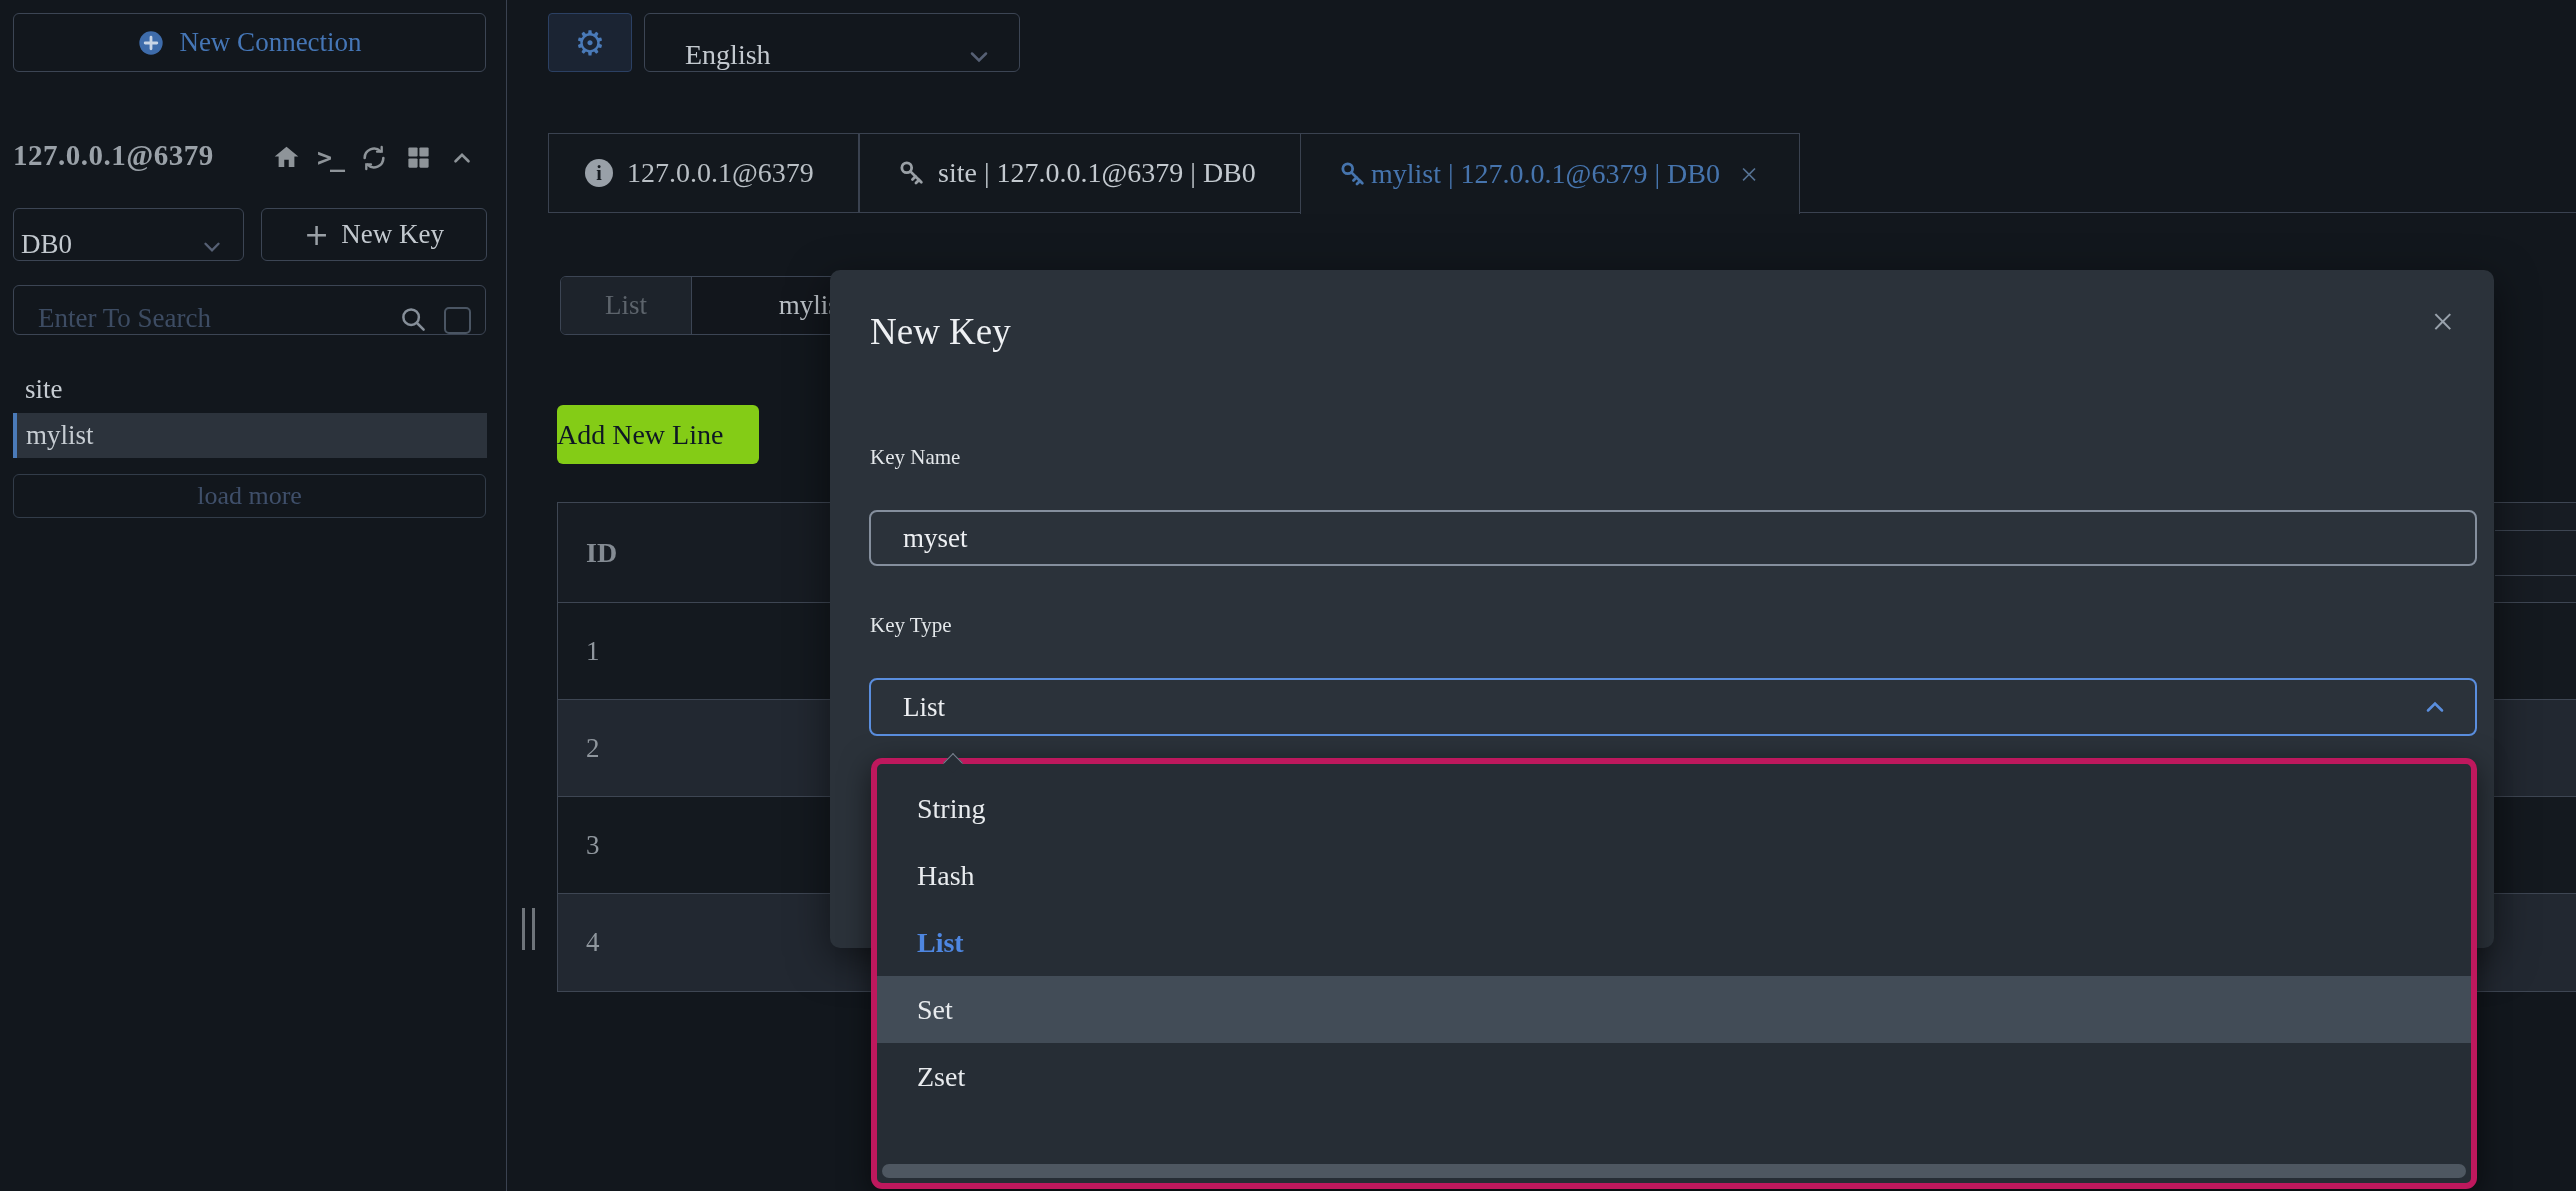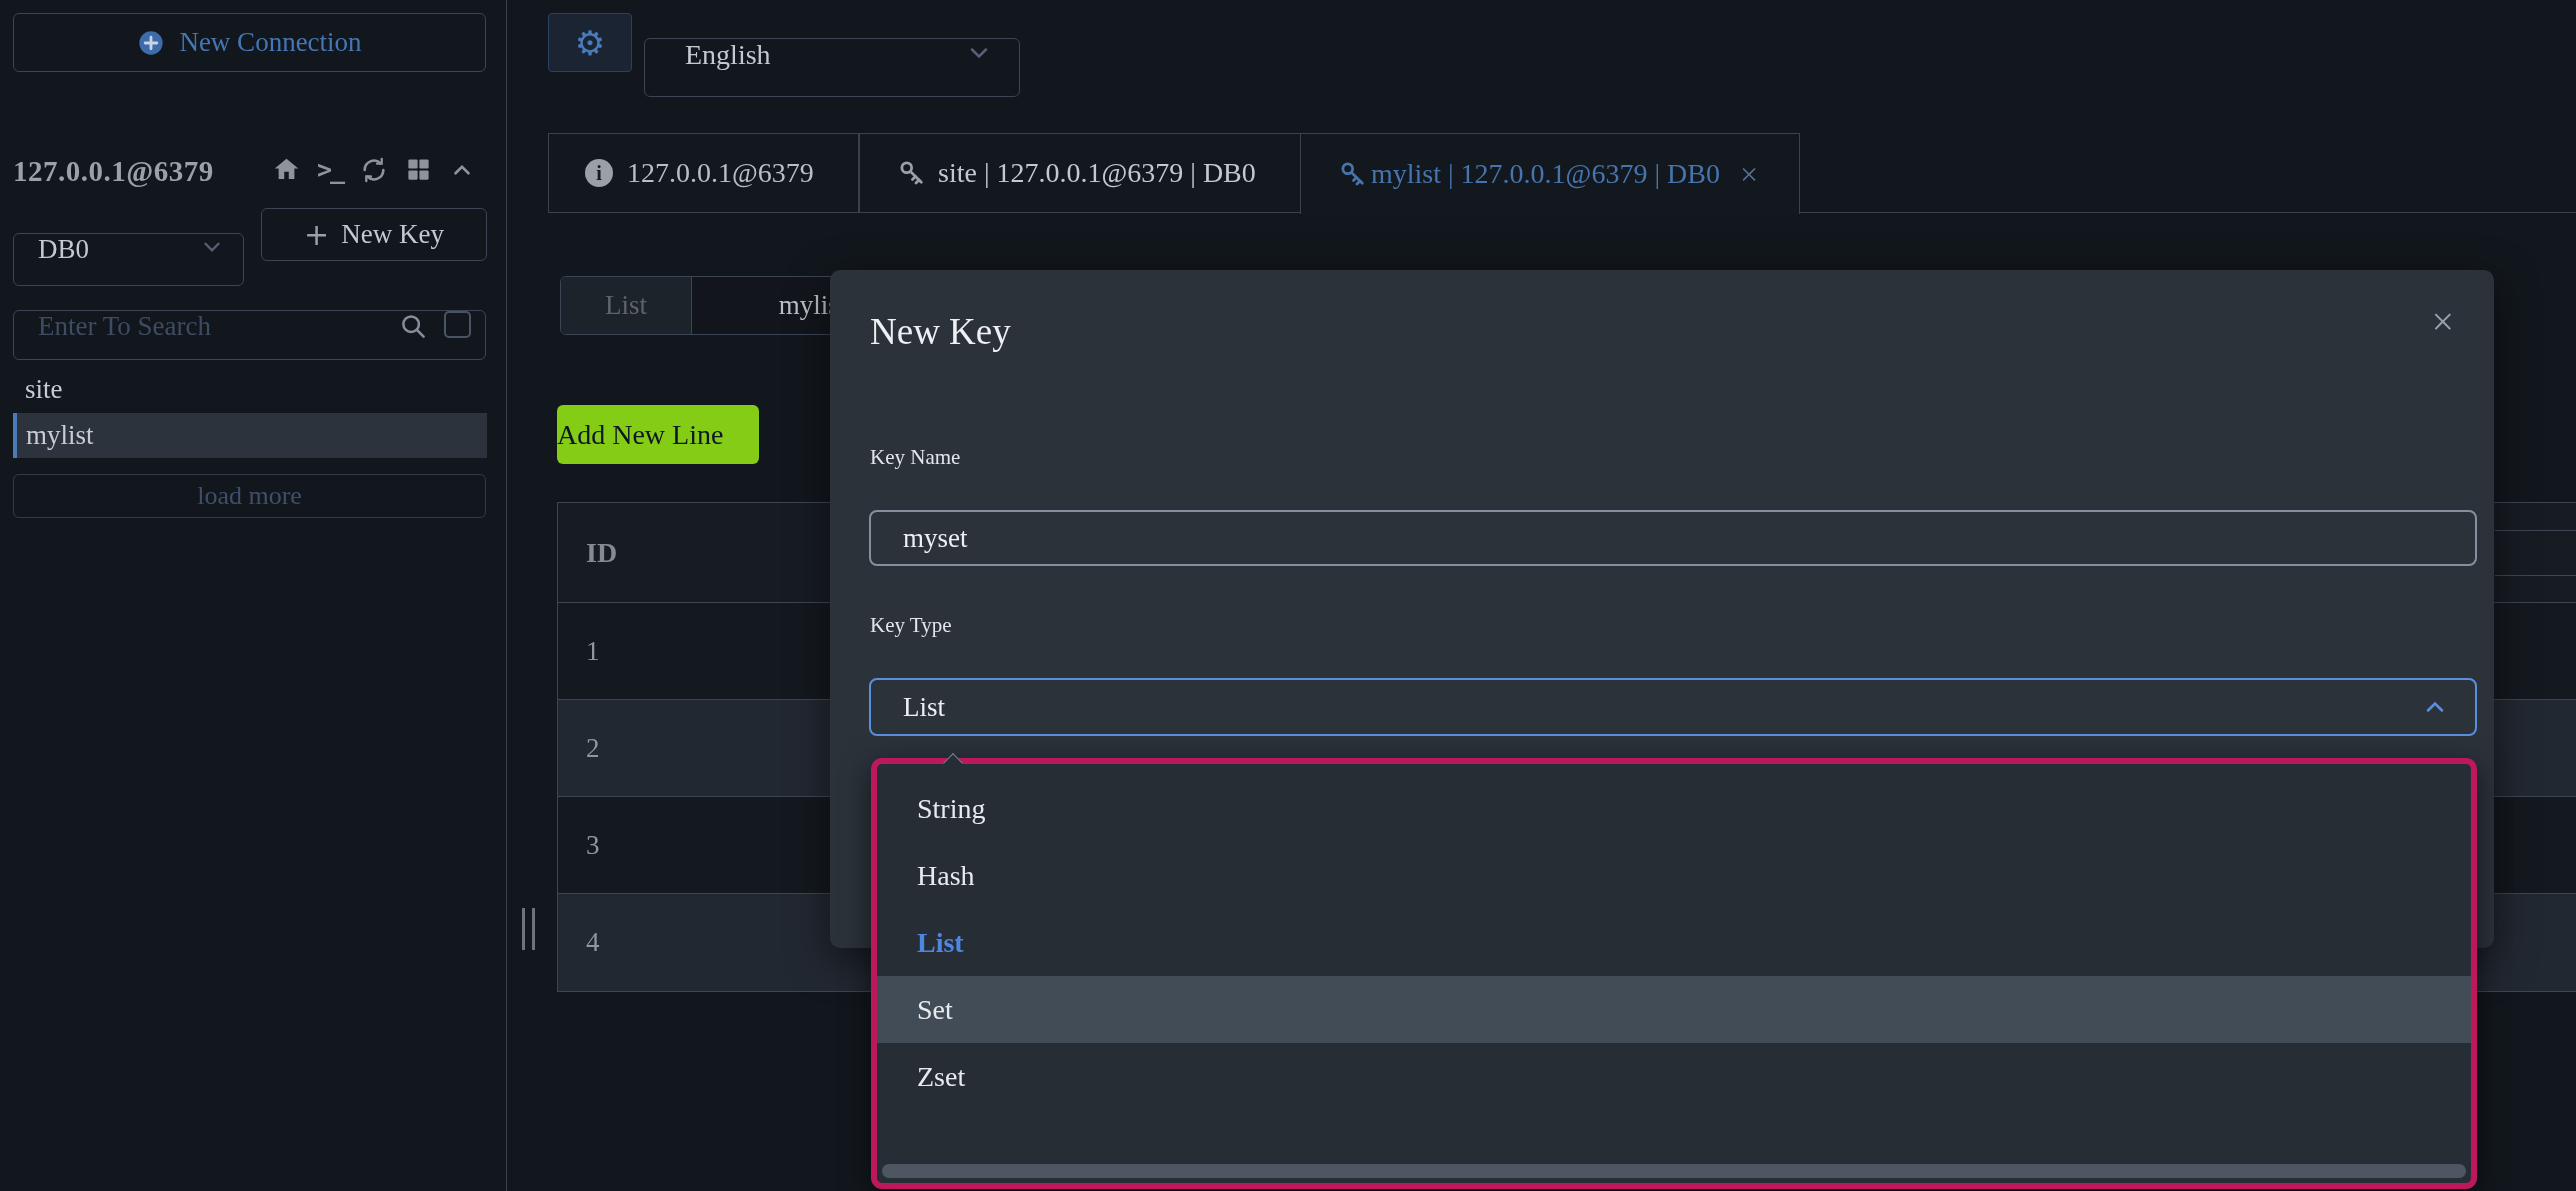--- a/index.html
+++ b/index.html
@@ -4,35 +4,35 @@
 <style>
   * { margin:0; padding:0; box-sizing:border-box; }
   html,body { background:#0d1116; }
   #app {
     position:relative; width:2576px; height:1192px;
     background:#12171d; overflow:hidden;
     font-family:"Liberation Serif","DejaVu Serif",serif;
     color:#c3c9cf;
   }
   .abs { position:absolute; }
-  .flexc { display:flex; align-items:flex-start;margin-top:25px; }
+  .flexc { display:flex; align-items:flex-end; }
 
   
   .new-conn-btn { left:13px; top:13px; width:473px; height:59px;
     border:1px solid #3c4554; border-radius:6px;
     display:flex; align-items:center; justify-content:center; gap:14px;
     color:#4576b6; font-size:27px; cursor:pointer; }
   .conn-row { left:13px; top:130px; width:474px; height:42px; }
   .conn-name { font-weight:bold; font-size:29px; color:#9aa1a8; letter-spacing:0.5px; }
   .conn-icons { margin-left:auto; display:flex; align-items:center; gap:17px; padding-right:12px; }
   .conn-icons .ic { display:flex; align-items:center; cursor:pointer; }
   .term-glyph { font-family:"DejaVu Sans Mono",monospace; font-size:25px; font-weight:bold; color:#8e9499; letter-spacing:-2px; }
 
   .db-select { left:13px; top:208px; width:231px; height:53px;
-    border:1px solid #3c4554; border-radius:6px; padding:0 18px 0 24px;
+    border:1px solid #3c4554; border-radius:6px; padding:0 18px 0 7px;
     font-size:27px; color:#c3c9cf; cursor:pointer; }
   .new-key-btn { left:261px; top:208px; width:226px; height:53px;
     border:1px solid #3c4554; border-radius:6px;
     display:flex; align-items:center; justify-content:center; gap:12px;
     font-size:27px; color:#c3c9cf; cursor:pointer; }
   .plus-glyph { font-size:30px; color:#9aa0a6; font-family:"DejaVu Sans",sans-serif; line-height:1; }
 
   .search-box { left:13px; top:285px; width:473px; height:50px;
     border:1px solid #3c4554; border-radius:6px; padding:0 14px 0 24px; }
   .search-input { flex:1; background:transparent; border:none; outline:none;

